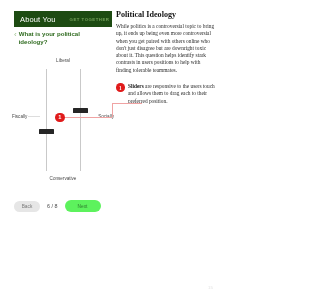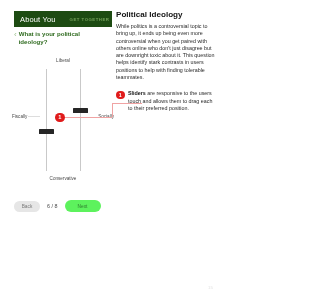--- a/index.html
+++ b/index.html
@@ -230,20 +230,21 @@
     align-items: center;
     justify-content: center;
   }
 
   
   #annotations {
     position: absolute;
     left: 116px;
     top: 10px;
     width: 100px;
+    font-family: Liberation Serif, serif;
   }
   #ann-title {
     font-size: 8.1px;
     font-weight: bold;
     color: #141414;
     line-height: 10px;
     margin-bottom: 3px;
   }
   #ann-body {
     font-size: 5.35px;

